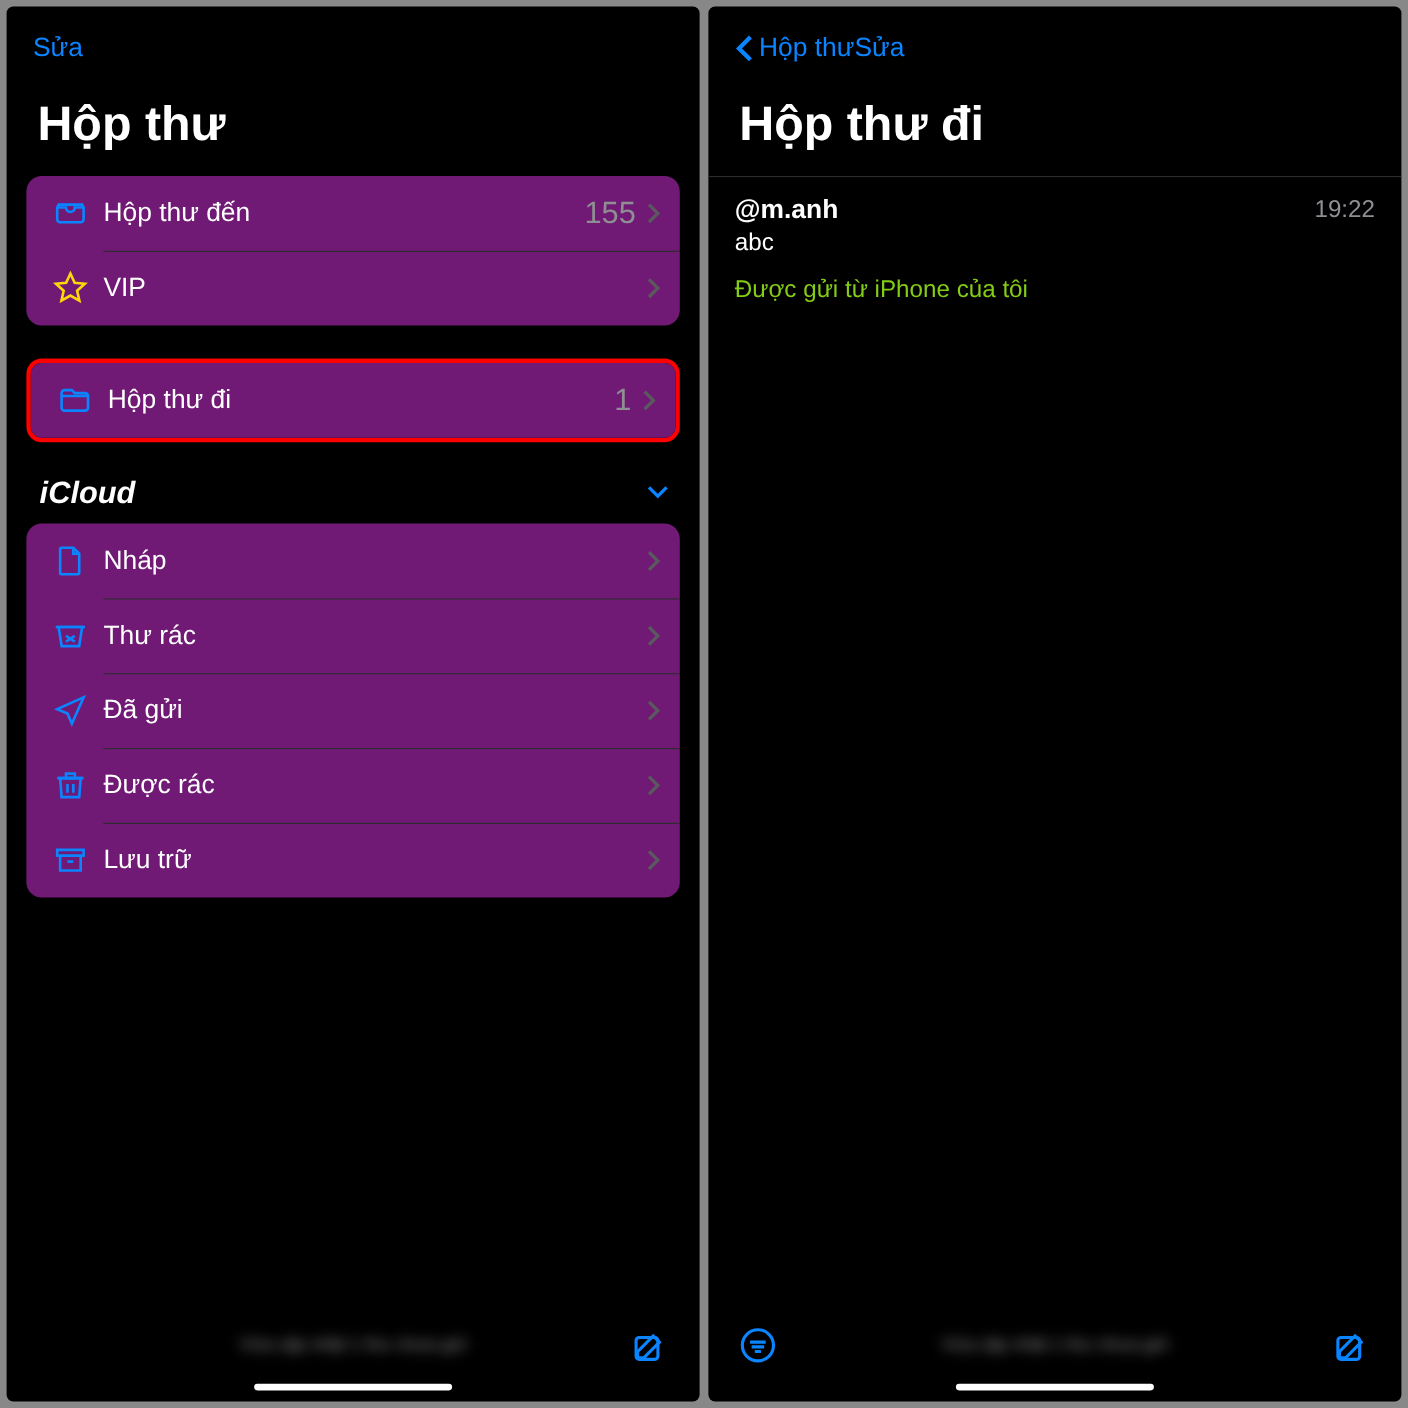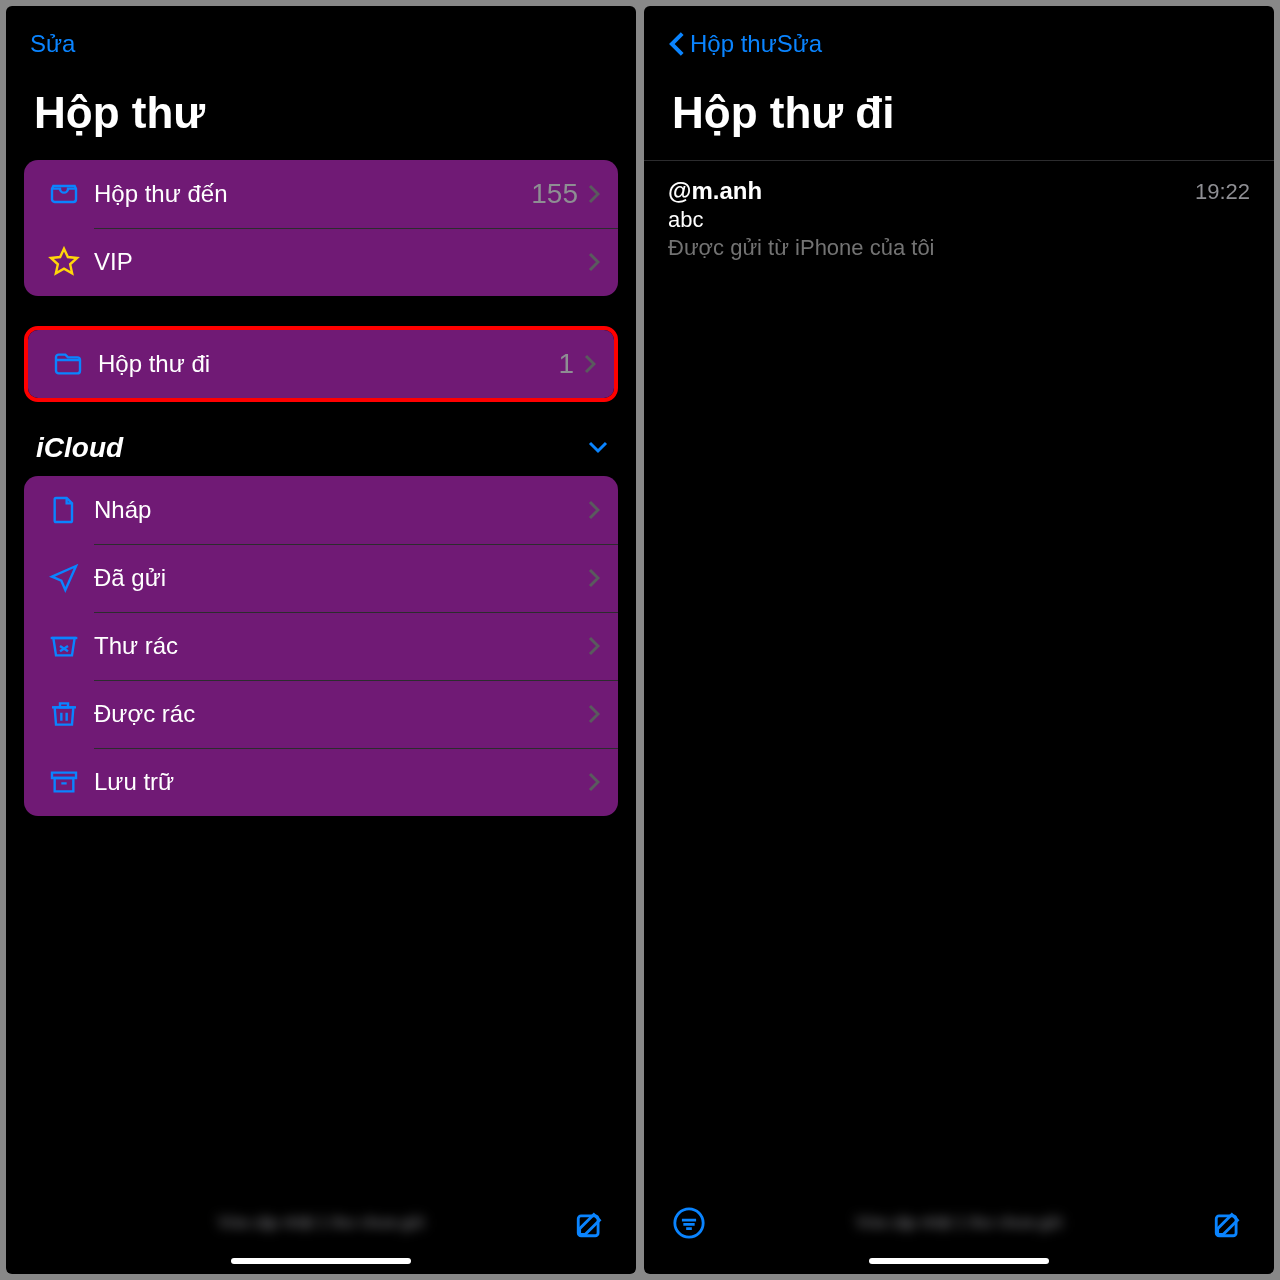--- a/index.html
+++ b/index.html
@@ -178,40 +178,40 @@
     height: 1px;
     background: #2C2C2E;
     margin: 0 0 4px 0;
   }
   .message-row {
     padding: 12px 24px;
   }
   .msg-top {
     display: flex;
     justify-content: space-between;
-    align-items: flex-end;
+    align-items: flex-start;
   }
   .msg-sender {
     color: #fff;
     font-size: 24px;
     font-weight: 700;
   }
   .msg-time {
     color: #8E8E93;
     font-size: 22px;
   }
   .msg-subject {
     color: #fff;
     font-size: 22px;
     margin-top: 2px;
   }
   .msg-preview {
-    color: #737373;
+    color: #84cc16;
     font-size: 22px;
-    margin-top: 2px;
+    margin-top: 17px;
   }
 </style>
 </head>
 <body>
 
 <div class="phone">
   <div class="navbar">
     <div></div>
     <div class="navbar-right">Sửa</div>
   </div>
@@ -278,37 +278,37 @@
             </svg>
         </div>
         <div class="label">Nháp</div>
         <svg class="chevron" viewBox="0 0 12 20">
             <path d="M2 2l8 8-8 8"></path>
           </svg>
       </div>
       <div class="row">
         <div class="icon-wrap">
           <svg class="icon blue" viewBox="0 0 24 24">
-              <path d="M3 11l18-8-8 18-3-7-7-3z"></path>
-            </svg>
-        </div>
-        <div class="label">Đã gửi</div>
-        <svg class="chevron" viewBox="0 0 12 20">
-            <path d="M2 2l8 8-8 8"></path>
-          </svg>
-      </div>
-      <div class="row">
-        <div class="icon-wrap">
-          <svg class="icon blue" viewBox="0 0 24 24">
               <path d="M4 6h16l-2 13H6L4 6z"></path>
               <path d="M2 6h20"></path>
               <path d="M9 12l6 4M15 12l-6 4"></path>
             </svg>
         </div>
         <div class="label">Thư rác</div>
+        <svg class="chevron" viewBox="0 0 12 20">
+            <path d="M2 2l8 8-8 8"></path>
+          </svg>
+      </div>
+      <div class="row">
+        <div class="icon-wrap">
+          <svg class="icon blue" viewBox="0 0 24 24">
+              <path d="M3 11l18-8-8 18-3-7-7-3z"></path>
+            </svg>
+        </div>
+        <div class="label">Đã gửi</div>
         <svg class="chevron" viewBox="0 0 12 20">
             <path d="M2 2l8 8-8 8"></path>
           </svg>
       </div>
       <div class="row">
         <div class="icon-wrap">
           <svg class="icon blue" viewBox="0 0 24 24">
               <path d="M5 7h14l-1 13H6L5 7z"></path>
               <path d="M3 7h18"></path>
               <path d="M9 4h6v3H9z"></path>

